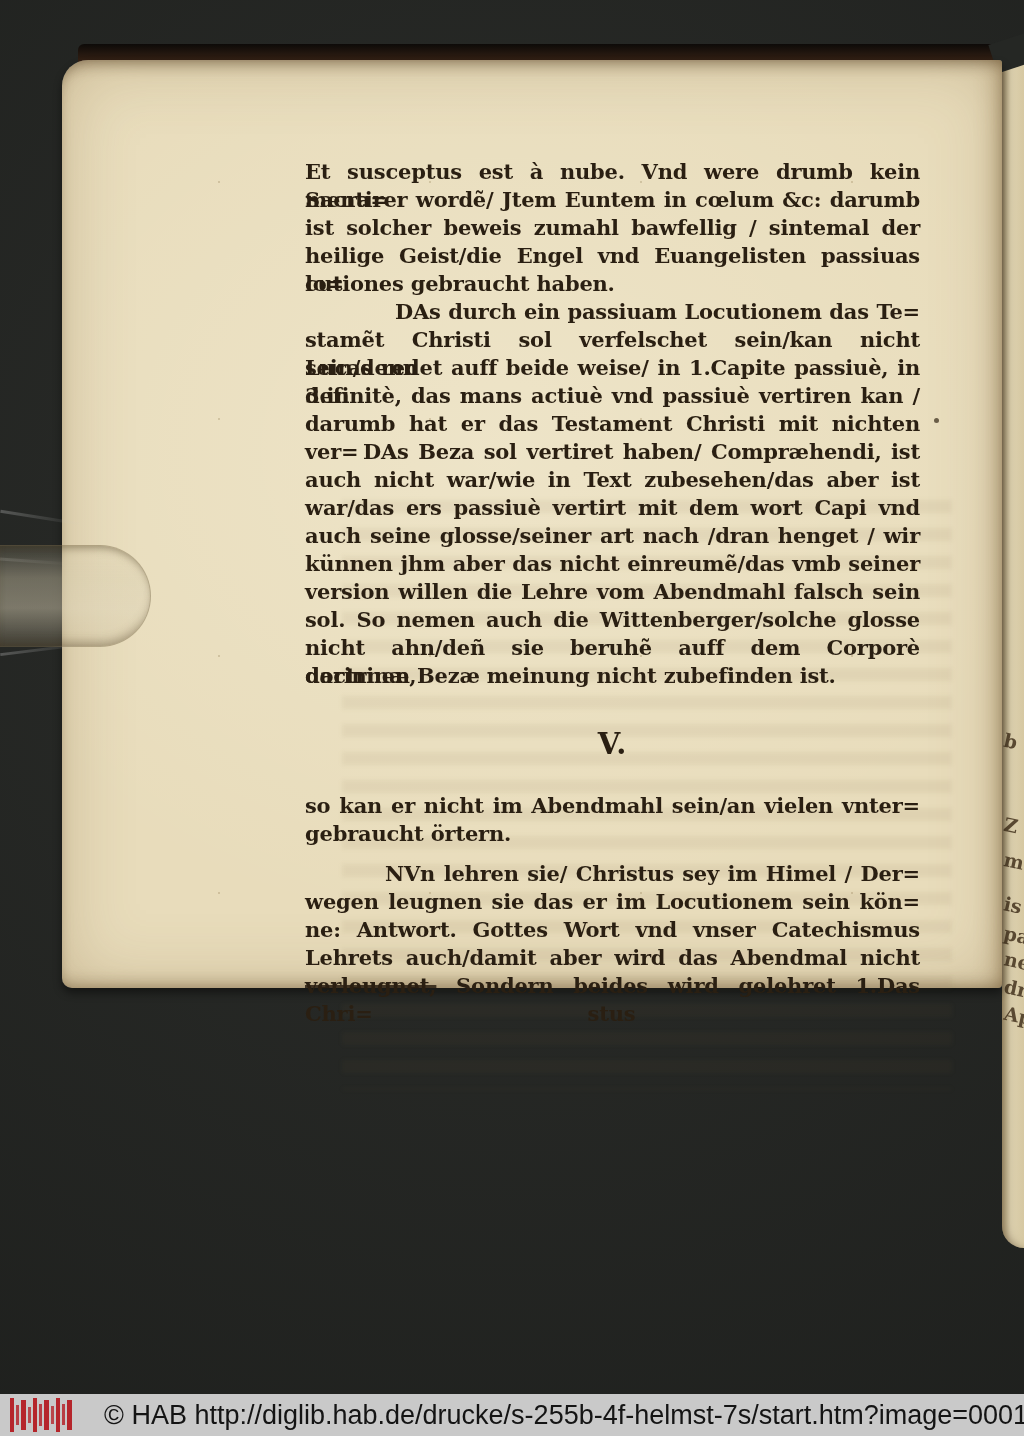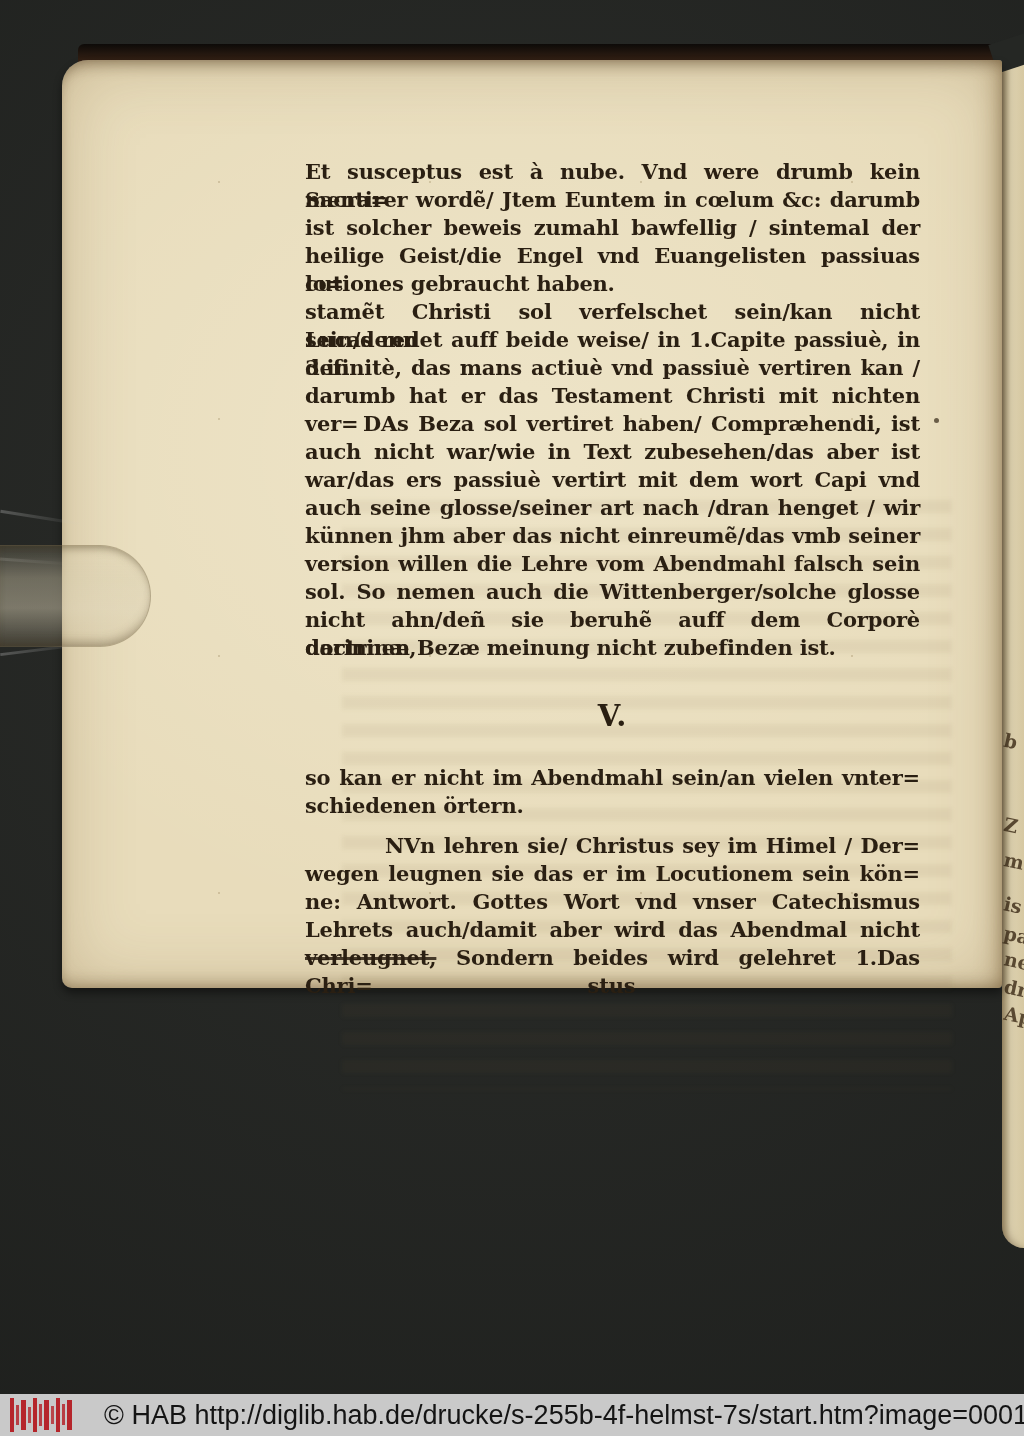--- a/index.html
+++ b/index.html
@@ -105,36 +105,37 @@
   <div class="corner-notch"></div>
 
   <div class="page">
     <div class="ghost"></div>
     <div class="text-column" id="text-column">
         <div class="line j">Et susceptus est à nube. Vnd were drumb kein Sacra=</div>
         <div class="line j">mentirer wordẽ/ Jtem Euntem in cœlum &amp;c: darumb</div>
         <div class="line j">ist solcher beweis zumahl bawfellig / sintemal der</div>
         <div class="line j">heilige Geist/die Engel vnd Euangelisten passiuas lo=</div>
         <div class="line">cutiones gebraucht haben.</div>
+        <div class="line j" style="text-indent: 90px;">DAs durch ein passiuam Locutionem das Te=</div>
         <div class="line j">stamẽt Christi sol verfelschet sein/kan nicht sein/denn</div>
         <div class="line j">Lucas redet auff beide weise/ in 1.Capite passiuè, in 3.in</div>
         <div class="line j">definitè, das mans actiuè vnd passiuè vertiren kan /</div>
         <div class="line j">darumb hat er das Testament Christi mit nichten ver=</div>
         <div class="line j" style="text-indent: 58px;">DAs Beza sol vertiret haben/ Compræhendi, ist</div>
         <div class="line j">auch nicht war/wie in Text zubesehen/das aber ist</div>
         <div class="line j">war/das ers passiuè vertirt mit dem wort Capi vnd</div>
         <div class="line j">auch seine glosse/seiner art nach /dran henget / wir</div>
         <div class="line j">künnen jhm aber das nicht einreumẽ/das vmb seiner</div>
         <div class="line j">version willen die Lehre vom Abendmahl falsch sein</div>
         <div class="line j">sol. So nemen auch die Wittenberger/solche glosse</div>
         <div class="line j">nicht ahn/deñ sie beruhẽ auff dem Corporè doctrinæ,</div>
         <div class="line">darinnen Bezæ meinung nicht zubefinden ist.</div>
         <div class="heading">V.</div>
         <div class="line j">so kan er nicht im Abendmahl sein/an vielen vnter=</div>
-        <div class="line">schiedenen örtern.</div>
+        <div class="line">gebraucht örtern.</div>
         <div class="line j" style="text-indent: 80px; margin-top: 12px;">NVn lehren sie/ Christus sey im Himel / Der=</div>
         <div class="line j">wegen leugnen sie das er im Locutionem sein kön=</div>
         <div class="line j">ne: Antwort. Gottes Wort vnd vnser Catechismus</div>
         <div class="line j">Lehrets auch/damit aber wird das Abendmal nicht</div>
         <div class="line j"><span class="struck">verleugnet,</span><span> Sondern beides wird gelehret 1.Das Chri=</span></div>
         <div class="catchword">stus</div>
       </div>
     <div class="ink-dot"></div>
   </div>
 

